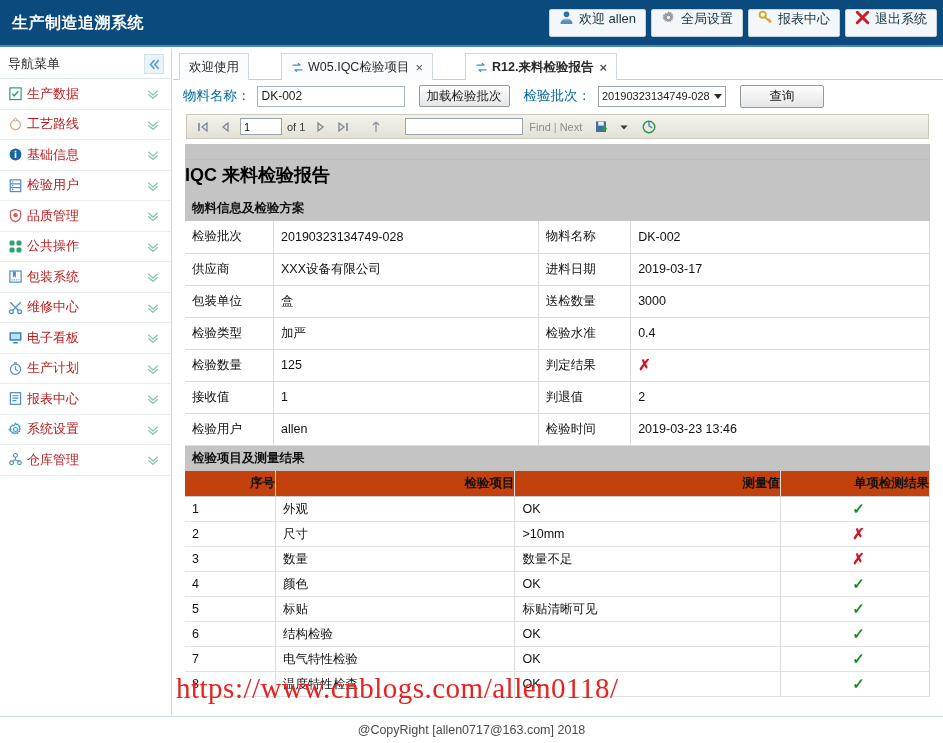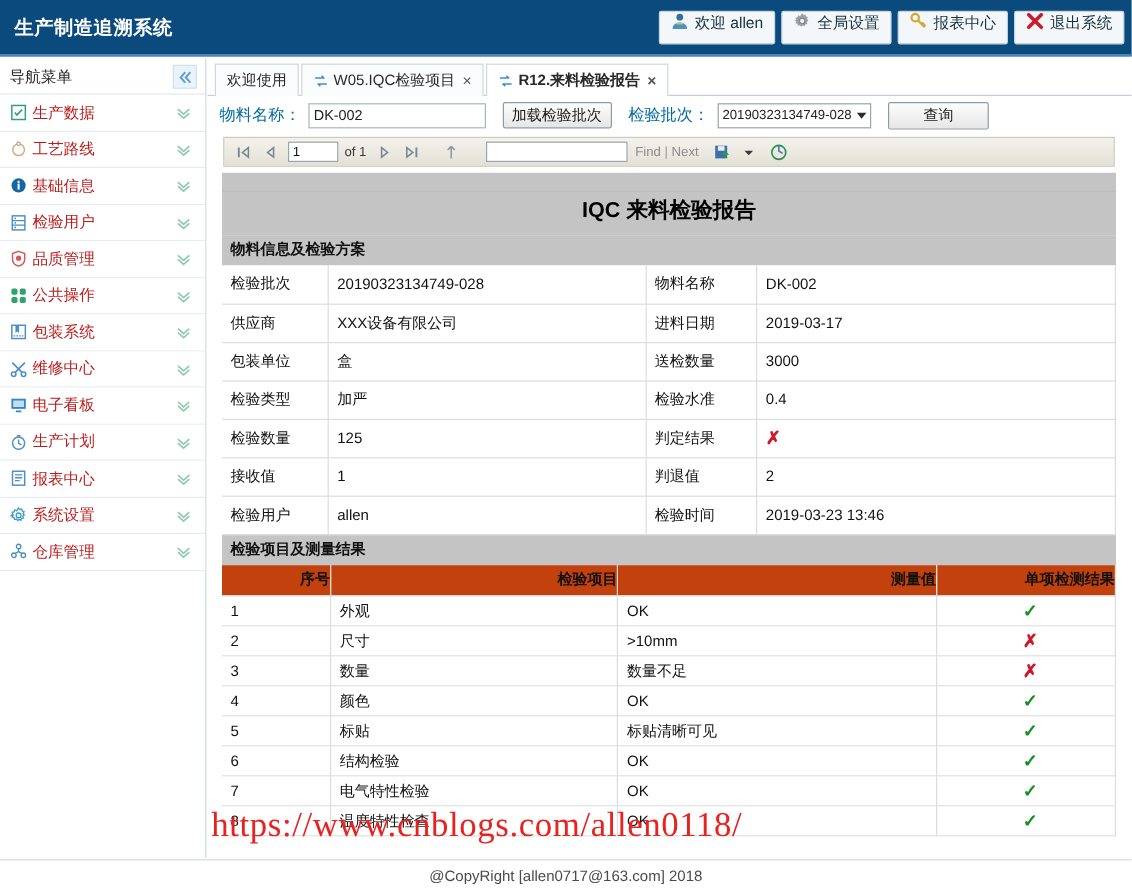--- a/index.html
+++ b/index.html
@@ -85,21 +85,21 @@
     position: absolute; left: 173px; top: 49px;
     width: 770px; height: 666px;
     background: #ffffff;
   }
   
   #tabstrip {
     position: relative; height: 31px;
     background: #ffffff;
     border-bottom: 1px solid #c6ced4;
   }
-  #tabstrip .tabs { display: flex; align-items: flex-end; height: 31px; padding-left: 6px; }
+  #tabstrip .tabs { display: flex; align-items: flex-end; height: 31px; padding-left: 6px; gap: 30px; }
   .tab {
     display: flex; align-items: center; gap: 4px;
     height: 27px; padding: 0 9px; margin-right: 2px;
     background: #fbfcfd;
     border: 1px solid #cfd8de;
     border-bottom: none;
     font-size: 12.5px; color: #2a2a2a;
     white-space: nowrap; cursor: pointer;
   }
   .tab.active { background: #ffffff; font-weight: bold; }
@@ -177,21 +177,21 @@
   
   #report {
     position: relative;
     margin: 5px 13px 0 12px;
     background: #ffffff;
   }
   #report-titlebar {
     height: 16px; background: #c4c4c4; border-bottom: 1px solid #bdbdbd;
   }
   #report-title {
-    text-align: center;
+    text-align: left;
     font-size: 18px; font-weight: bold; color: #000;
     background: #c4c4c4;
     padding: 3px 0 9px 0;
   }
   .section-head {
     background: #c4c4c4;
     font-size: 12.5px; font-weight: bold; color: #111;
     padding: 4px 0 4px 7px;
   }
   table.rpt { width: 100%; border-collapse: collapse; table-layout: fixed; }

